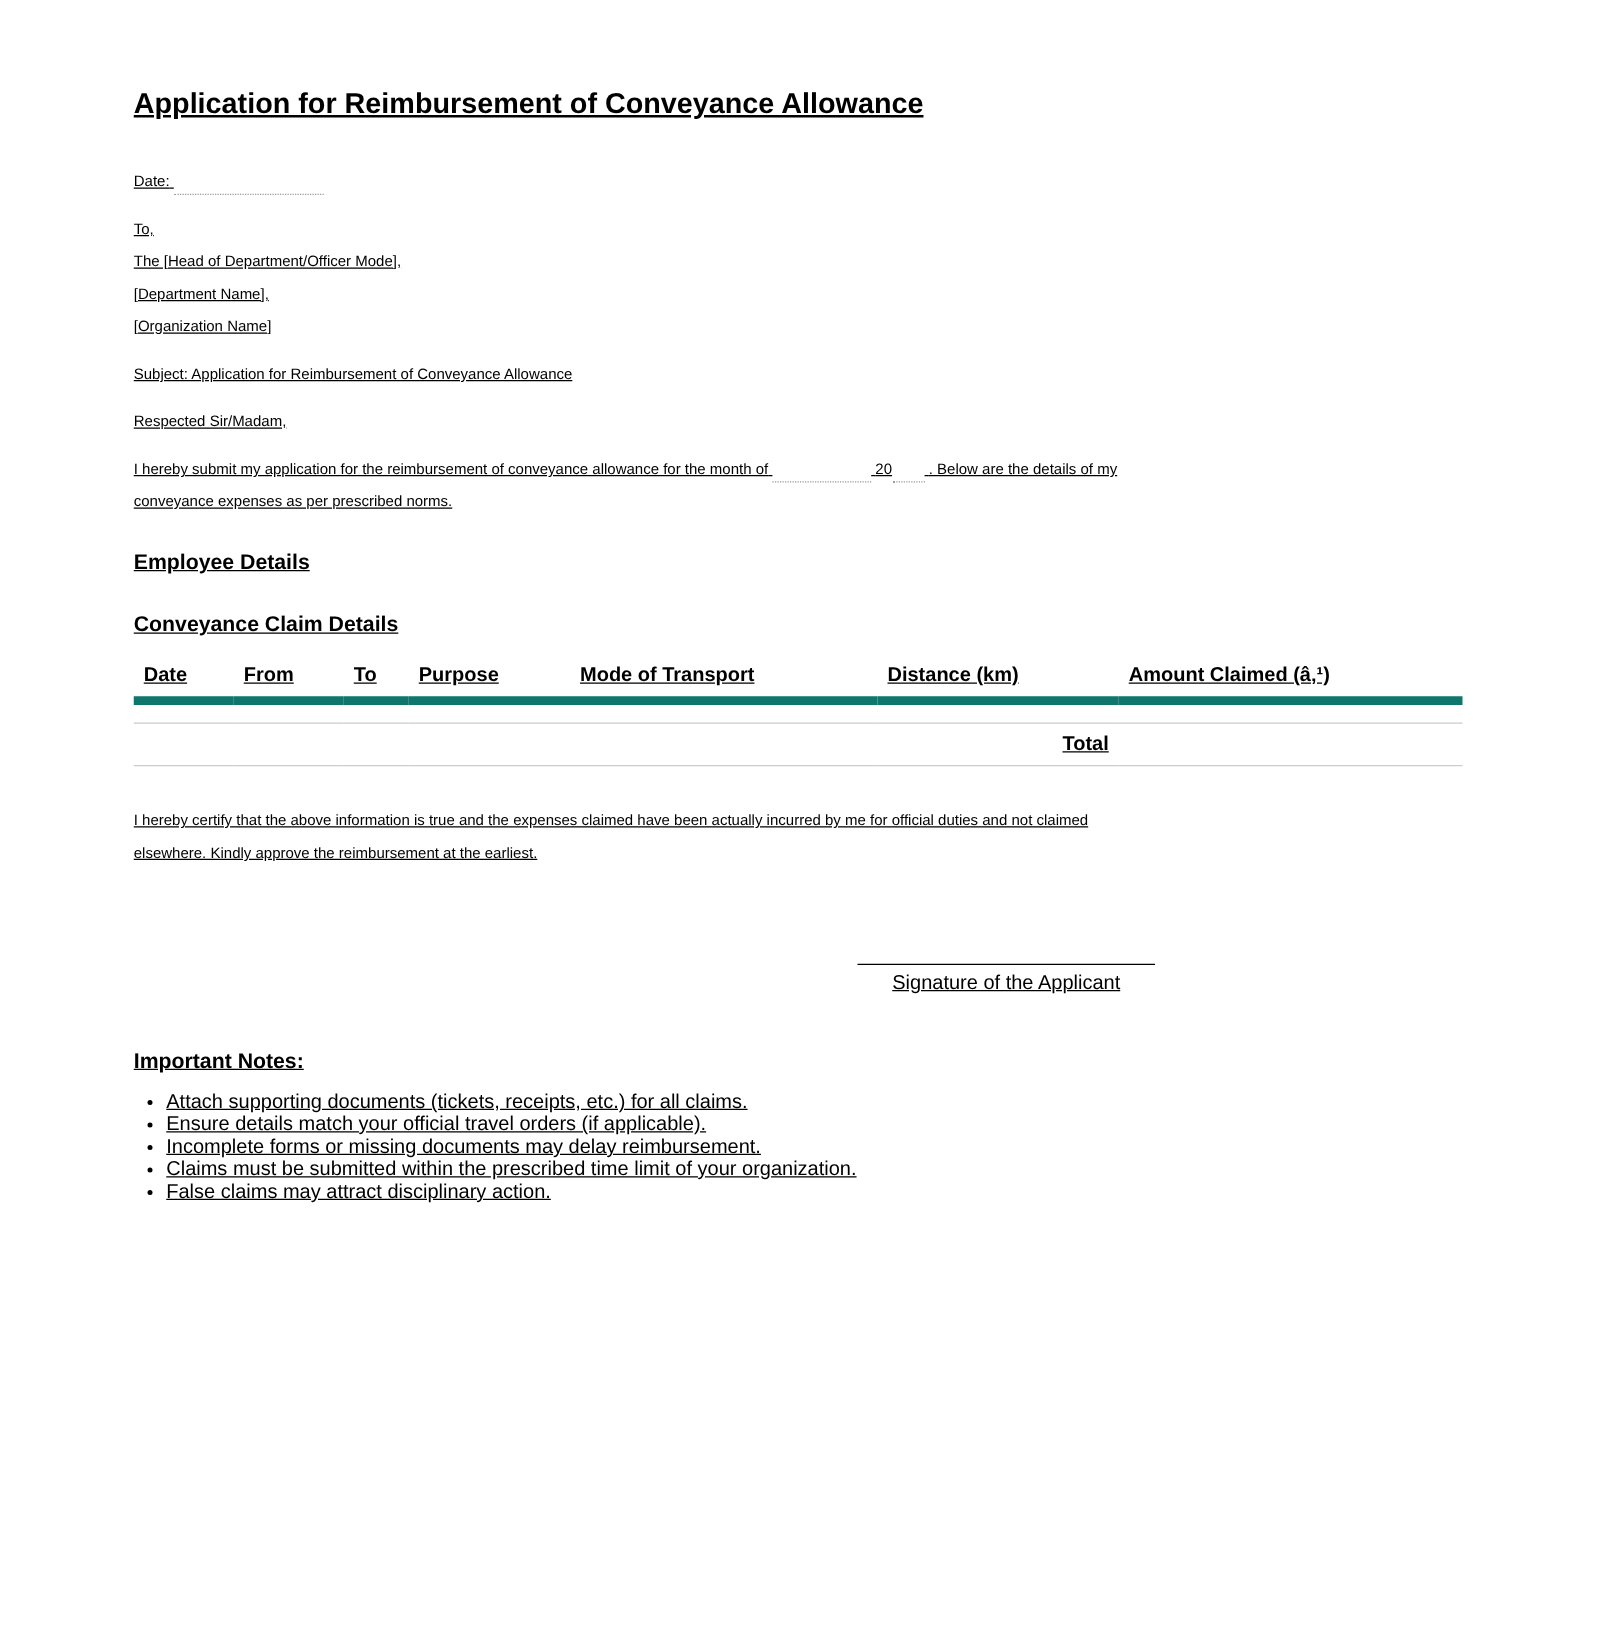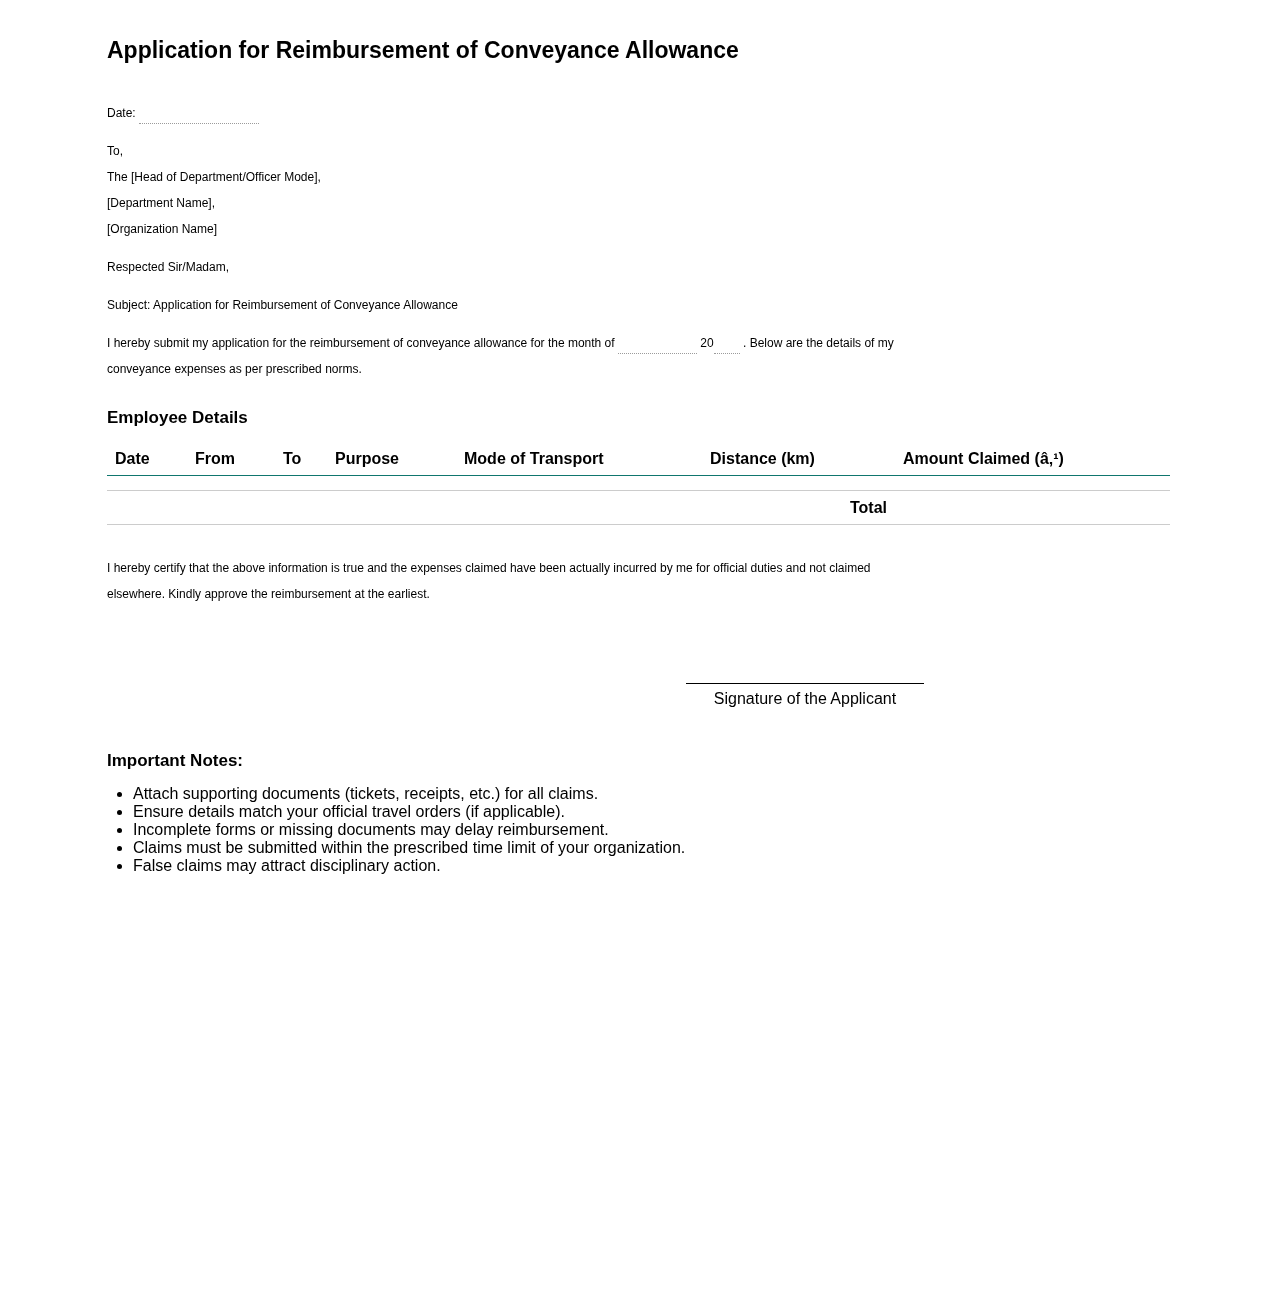--- a/index.html
+++ b/index.html
@@ -10,21 +10,22 @@
     font-family: "Liberation Sans", "DejaVu Sans", sans-serif;
   }
   body {
     width: 1278px;
     height: 1300px;
     overflow: hidden;
   }
   .page {
     box-sizing: border-box;
     width: 1032px;
-    padding: 36px 108px 40px 107px;
+    padding: 68px 108px 40px 107px;
+    text-decoration: underline;
   }
   .doc-title {
     font-size: 23px;
     font-weight: bold;
     line-height: 28px;
     margin: 0 0 36px 0;
   }
   p {
     font-size: 12px;
     line-height: 26px;
@@ -58,21 +59,21 @@
   }
   th, td {
     padding: 7px 8px;
     font-size: 16px;
     line-height: 19px;
     text-align: left;
     vertical-align: top;
   }
   .employee-table tr { border-bottom: 1px solid #cccccc; }
   .employee-table .label-cell { font-weight: bold; width: 200px; }
-  .claim-table thead tr { border-bottom: 1px solid #0f766e; }
+  .claim-table thead tr { border-bottom: 7px solid #0f766e; }
   .claim-table tbody tr { border-bottom: 1px solid #cccccc; }
   .claim-table th { font-weight: bold; }
   .col-date     { width: 80px; }
   .col-from     { width: 88px; }
   .col-to       { width: 52px; }
   .col-purpose  { width: 129px; }
   .col-mode     { width: 246px; }
   .col-distance { width: 193px; }
   .col-amount   { width: 275px; }
   .total-cell {
@@ -110,32 +111,33 @@
   <h1 class="doc-title">Application for Reimbursement of Conveyance Allowance</h1>
 
   <p><span>Date:</span>
     <span class="blank blank-date"></span></p>
 
   <p><span>To,</span><br>
     <span>The [Head of Department/Officer Mode],</span><br>
     <span>[Department Name],</span><br>
     <span>[Organization Name]</span></p>
 
+  <p>Subject: Application for Reimbursement of Conveyance Allowance</p>
+
   <p>Respected Sir/Madam,</p>
-
-  <p>Subject: Application for Reimbursement of Conveyance Allowance</p>
 
   <p class="intro-paragraph"><span>I hereby submit my application for the reimbursement of conveyance allowance for the month of</span>
     <span class="blank blank-month"></span>
     <span>20</span><span class="blank blank-year"></span>
     <span>. Below are the details of my conveyance expenses as per prescribed norms.</span></p>
 
   <h3 class="section-heading">Employee Details</h3>
 
 
+  <h3 class="section-heading claim-heading">Conveyance Claim Details</h3>
 
   <table class="claim-table">
     <colgroup>
       <col class="col-date">
         <col class="col-from">
         <col class="col-to">
         <col class="col-purpose">
         <col class="col-mode">
         <col class="col-distance">
         <col class="col-amount">

